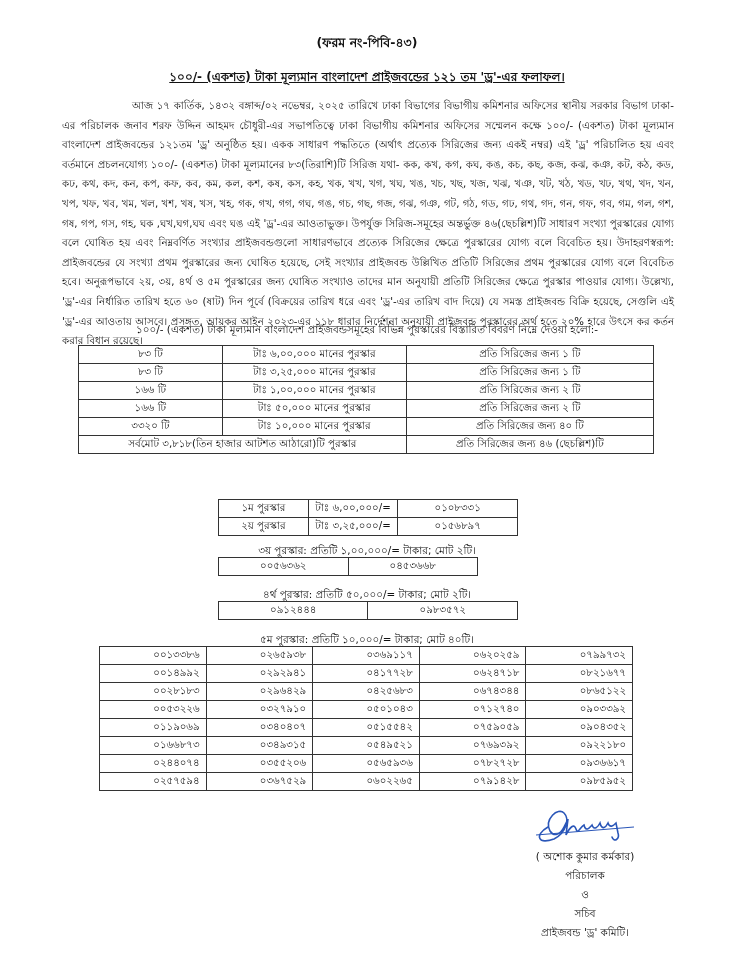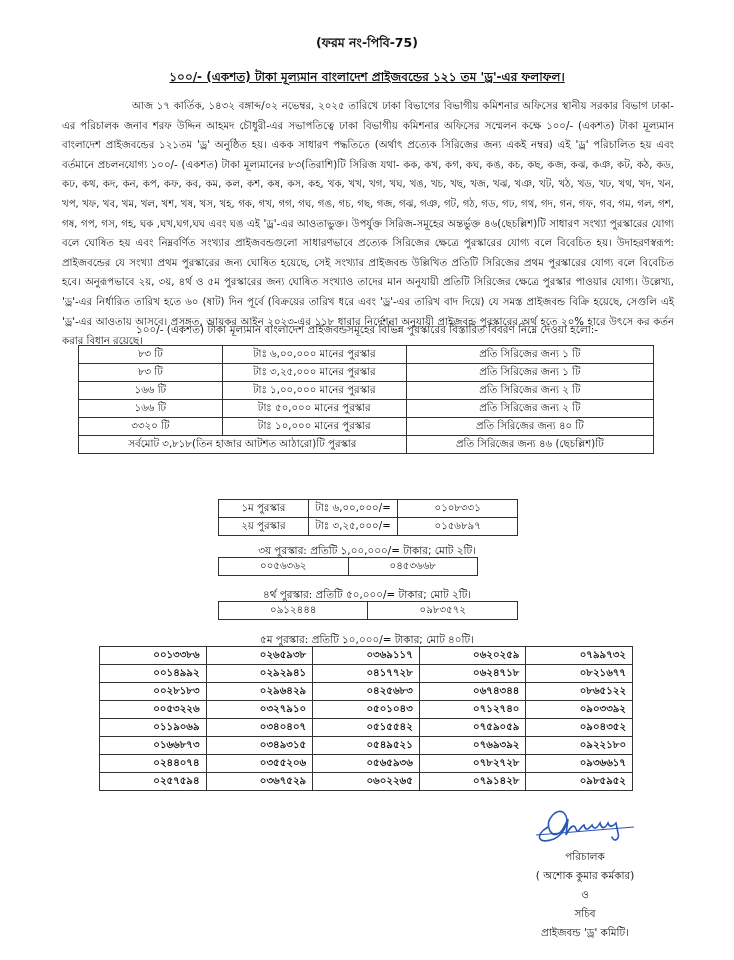--- a/index.html
+++ b/index.html
@@ -24,30 +24,30 @@
   .t2 td { text-align: center; }
   .cap { position: absolute; left: 0; width: 734px; text-align: center; font-size: 10.4px; }
   .cap3 { top: 543px; }
   .t3 { left: 218px; top: 557px; width: 260px; }
   .t3 td { text-align: center; }
   .cap4 { top: 587px; }
   .t4 { left: 218px; top: 601px; width: 300px; }
   .t4 td { text-align: center; margin-top: 16px; }
   .cap5 { top: 632px; }
   .t5 { left: 99px; top: 646px; width: 534px; }
-  .t5 td { text-align: right; padding-right: 6px; height: 16.5px; font-weight: bold; }
+  .t5 td { text-align: right; padding-right: 6px; height: 16.5px; }
   .sig-area { position: absolute; left: 500px; top: 805px; width: 170px; text-align: center; font-size: 10.4px; line-height: 19px; }
   .sig-svg { display: block; margin: 0 auto 0 auto; }
 </style>
 </head>
 <body>
 
 <div class="page">
 
-  <div class="form-no">(ফরম নং-পিবি-75)</div>
+  <div class="form-no">(ফরম নং-পিবি-৪৩)</div>
 
   <div class="title">
     <span>১০০/- (একশত) টাকা মূল্যমান বাংলাদেশ প্রাইজবন্ডের ১২১ তম 'ড্র'-এর ফলাফল।</span>
   </div>
 
   <div class="para p1">
     <span class="indent"></span><span>আজ ১৭ কার্তিক, ১৪৩২ বঙ্গাব্দ/০২ নভেম্বর, ২০২৫ তারিখে ঢাকা বিভাগের বিভাগীয় কমিশনার অফিসের স্থানীয় সরকার বিভাগ ঢাকা-এর পরিচালক জনাব শরফ উদ্দিন আহমদ চৌধুরী-এর সভাপতিত্বে ঢাকা বিভাগীয় কমিশনার অফিসের সম্মেলন কক্ষে ১০০/- (একশত) টাকা মূল্যমান বাংলাদেশ প্রাইজবন্ডের ১২১তম 'ড্র' অনুষ্ঠিত হয়। একক সাধারণ পদ্ধতিতে (অর্থাৎ প্রত্যেক সিরিজের জন্য একই নম্বর) এই 'ড্র' পরিচালিত হয় এবং বর্তমানে প্রচলনযোগ্য ১০০/- (একশত) টাকা মূল্যমানের ৮৩(তিরাশি)টি সিরিজ যথা- কক, কখ, কগ, কঘ, কঙ, কচ, কছ, কজ, কঝ, কঞ, কট, কঠ, কড, কঢ, কথ, কদ, কন, কপ, কফ, কব, কম, কল, কশ, কষ, কস, কহ, খক, খখ, খগ, খঘ, খঙ, খচ, খছ, খজ, খঝ, খঞ, খট, খঠ, খড, খঢ, খথ, খদ, খন, খপ, খফ, খব, খম, খল, খশ, খষ, খস, খহ, গক, গখ, গগ, গঘ, গঙ, গচ, গছ, গজ, গঝ, গঞ, গট, গঠ, গড, গঢ, গথ, গদ, গন, গফ, গব, গম, গল, গশ, গষ, গপ, গস, গহ, ঘক ,ঘখ,ঘগ,ঘঘ এবং ঘঙ এই 'ড্র'-এর আওতাভুক্ত। উপর্যুক্ত সিরিজ-সমূহের অন্তর্ভুক্ত ৪৬(ছেচল্লিশ)টি সাধারণ সংখ্যা পুরস্কারের যোগ্য বলে ঘোষিত হয় এবং নিম্নবর্ণিত সংখ্যার প্রাইজবন্ডগুলো সাধারণভাবে প্রত্যেক সিরিজের ক্ষেত্রে পুরস্কারের যোগ্য বলে বিবেচিত হয়। উদাহরণস্বরূপ: প্রাইজবন্ডের যে সংখ্যা প্রথম পুরস্কারের জন্য ঘোষিত হয়েছে, সেই সংখ্যার প্রাইজবন্ড উল্লিখিত প্রতিটি সিরিজের প্রথম পুরস্কারের যোগ্য বলে বিবেচিত হবে। অনুরূপভাবে ২য়, ৩য়, ৪র্থ ও ৫ম পুরস্কারের জন্য ঘোষিত সংখ্যাও তাদের মান অনুযায়ী প্রতিটি সিরিজের ক্ষেত্রে পুরস্কার পাওয়ার যোগ্য। উল্লেখ্য, 'ড্র'-এর নির্ধারিত তারিখ হতে ৬০ (ষাট) দিন পূর্বে (বিক্রয়ের তারিখ ধরে এবং 'ড্র'-এর তারিখ বাদ দিয়ে) যে সমস্ত প্রাইজবন্ড বিক্রি হয়েছে, সেগুলি এই 'ড্র'-এর আওতায় আসবে। প্রসঙ্গত, আয়কর আইন ২০২৩-এর ১১৮ ধারার নির্দেশনা অনুযায়ী প্রাইজবন্ড পুরস্কারের অর্থ হতে ২০% হারে উৎসে কর কর্তন করার বিধান রয়েছে।</span>
   </div>
 
   <div class="intro2">১০০/- (একশত) টাকা মূল্যমান বাংলাদেশ প্রাইজবন্ডসমূহের বিভিন্ন পুরস্কারের বিস্তারিত বিবরণ নিম্নে দেওয়া হলো:-</div>
@@ -192,20 +192,20 @@
           <td>০৯৮৫৯৫২</td>
         </tr>
       </tbody>
   </table>
 
   <div class="sig-area">
     <svg class="sig-svg" width="110" height="42" viewBox="0 0 110 42">
       <path d="M18 22 C4 30, 8 40, 24 34 C36 28, 40 14, 34 8 C28 2, 14 14, 20 26 C24 32, 30 30, 34 22 L38 14 L36 30 C40 22, 44 18, 46 24 C48 30, 50 22, 54 20 C56 28, 60 22, 62 20 C64 26, 68 22, 70 18 C72 26, 76 22, 78 18 C80 24, 84 20, 86 18 L88 28 C90 34, 84 38, 82 32" fill="none" stroke="#2a56b8" stroke-width="1.6" stroke-linecap="round"></path>
       <path d="M6 30 L104 22" fill="none" stroke="#2a56b8" stroke-width="1.2"></path>
     </svg>
+    <div>( অশোক কুমার কর্মকার)</div>
     <div>পরিচালক</div>
-    <div>( অশোক কুমার কর্মকার)</div>
     <div>ও</div>
     <div>সচিব</div>
     <div>প্রাইজবন্ড 'ড্র' কমিটি।</div>
   </div>
 
 </div>
 
 </body></html>

